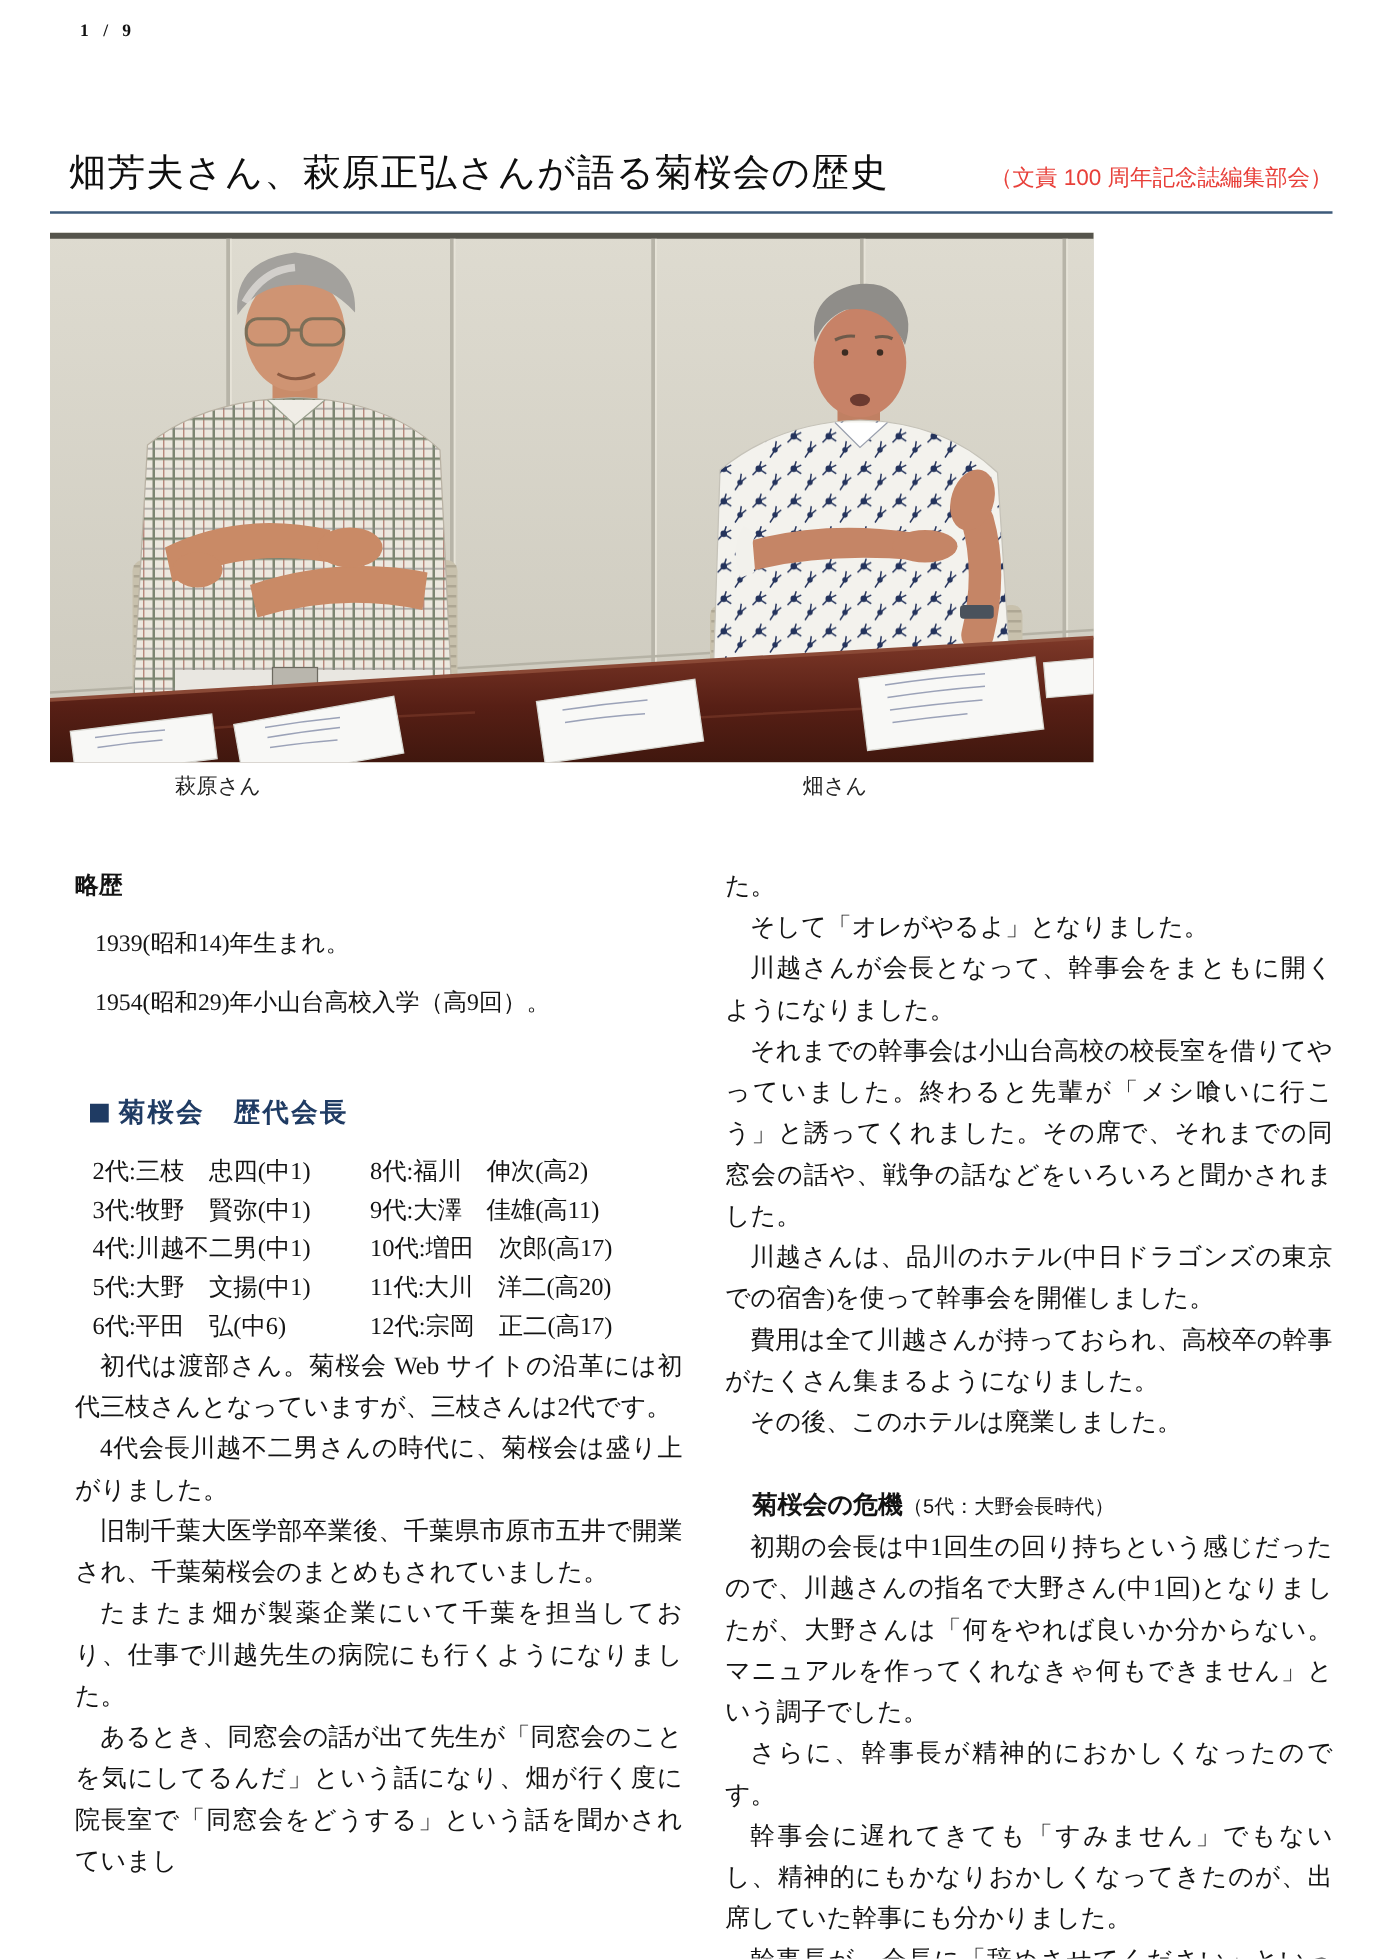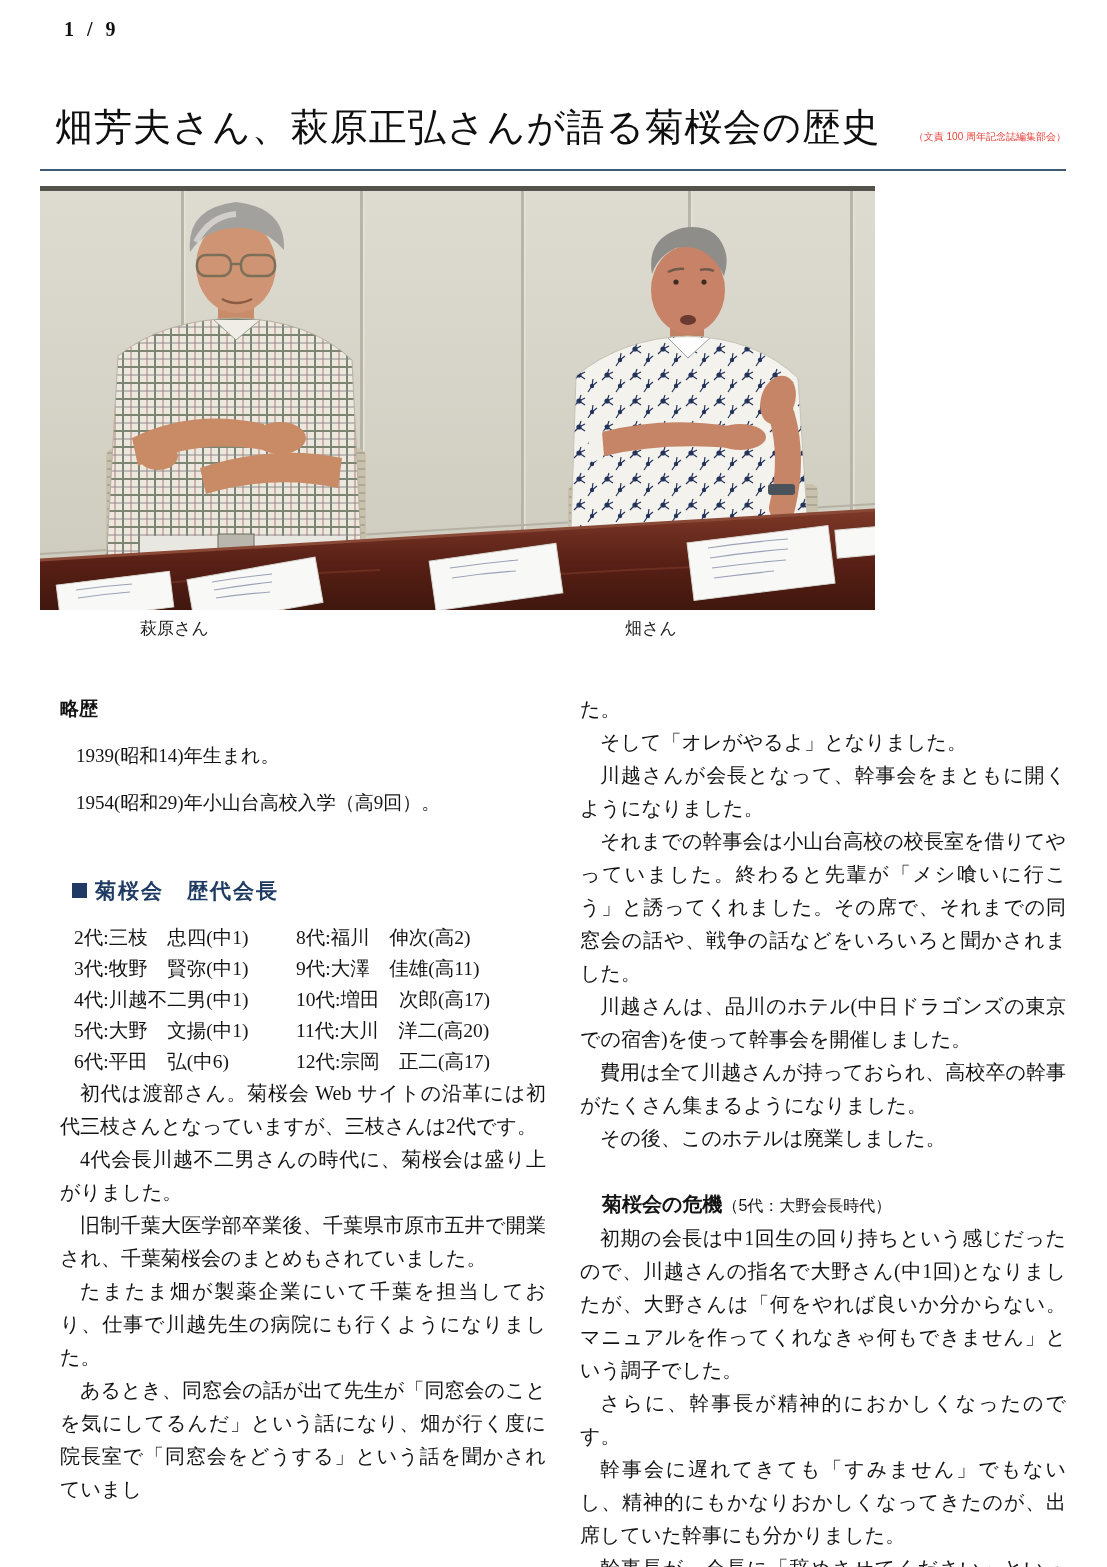--- a/index.html
+++ b/index.html
@@ -1,35 +1,35 @@
 <!DOCTYPE html>
 <html><head>
 <meta charset="utf-8">
 <style>
   html,body{margin:0;padding:0;background:#ffffff;}
   .page{position:relative;width:1107px;height:1567px;background:#ffffff;overflow:hidden;color:#161616;}
 
   .pageno{position:absolute;left:64px;top:18px;font-family:"Liberation Serif",serif;
-          font-size:20px;font-weight:600;letter-spacing:4px;color:#111;}
+          font-size:14px;font-weight:600;letter-spacing:4px;color:#111;}
 
   .title-row{position:absolute;left:55px;top:98px;width:1011px;display:flex;
              justify-content:space-between;align-items:baseline;}
-  .doc-title{font-family:"Liberation Sans",sans-serif;font-size:38px;font-weight:500;
+  .doc-title{font-family:"Liberation Sans",sans-serif;font-size:30px;font-weight:500;
              color:#0f0f0f;letter-spacing:1px;white-space:nowrap;}
-  .credit{font-family:"Liberation Sans",sans-serif;font-size:10px;color:#e8403a;white-space:nowrap;margin-top:32px;}
+  .credit{font-family:"Liberation Sans",sans-serif;font-size:18px;color:#e8403a;white-space:nowrap;margin-top:32px;}
 
   .rule{position:absolute;left:40px;top:169px;width:1026px;height:0;border-top:2px solid #3d5a7a;}
 
   .photo{position:absolute;left:40px;top:186px;width:835px;height:424px;background:#d6d3c8;overflow:hidden;}
   .photo svg{display:block;}
 
   .caption{position:absolute;top:617px;font-family:"Liberation Sans",sans-serif;
            font-size:17px;color:#222;}
   .cap-left{left:140px;}
-  .cap-right{left:625px;}
+  .cap-right{left:642px;}
 
   .columns{position:absolute;left:60px;top:693px;width:1006px;display:flex;gap:34px;}
   .col{width:486px;font-family:"Liberation Serif",serif;font-size:20px;line-height:33px;
        text-align:justify;color:#141414;}
   .col p{margin:0;text-indent:1em;}
   .col p.noindent{text-indent:0;}
   .gap{margin-top:33px;}
   .smallgap{margin-top:16px;}
 
   .profile{font-family:Liberation Serif, serif;font-size:19px;line-height:31px;text-align:left;}

